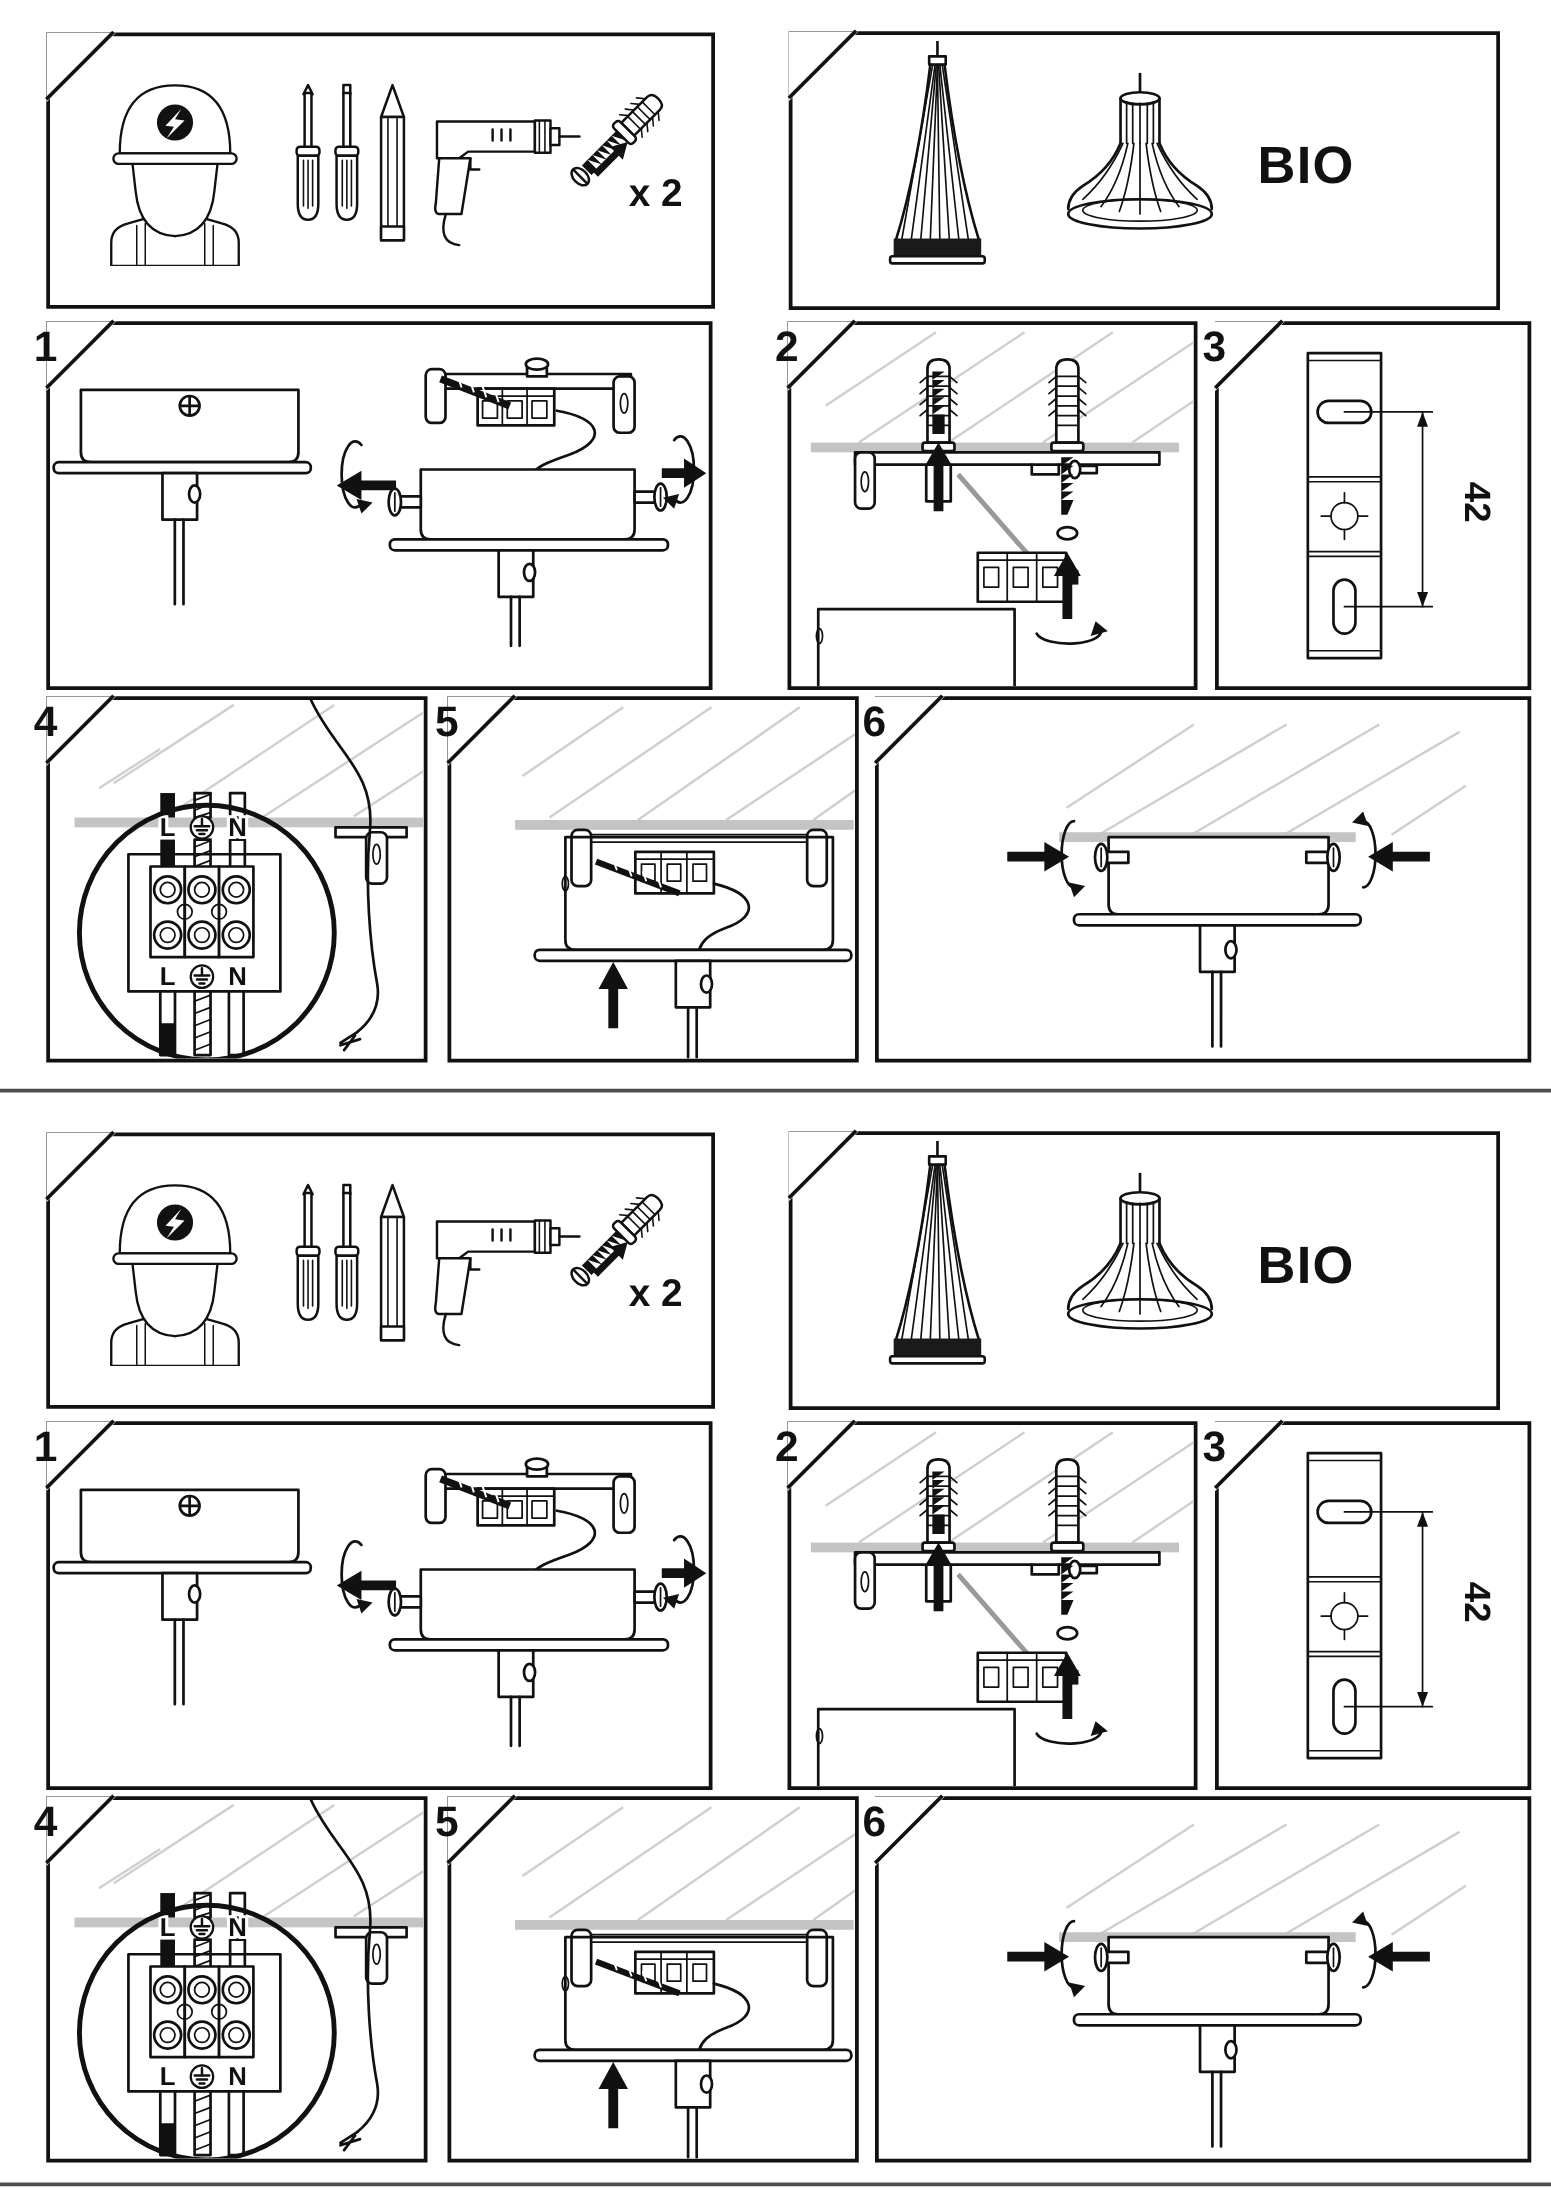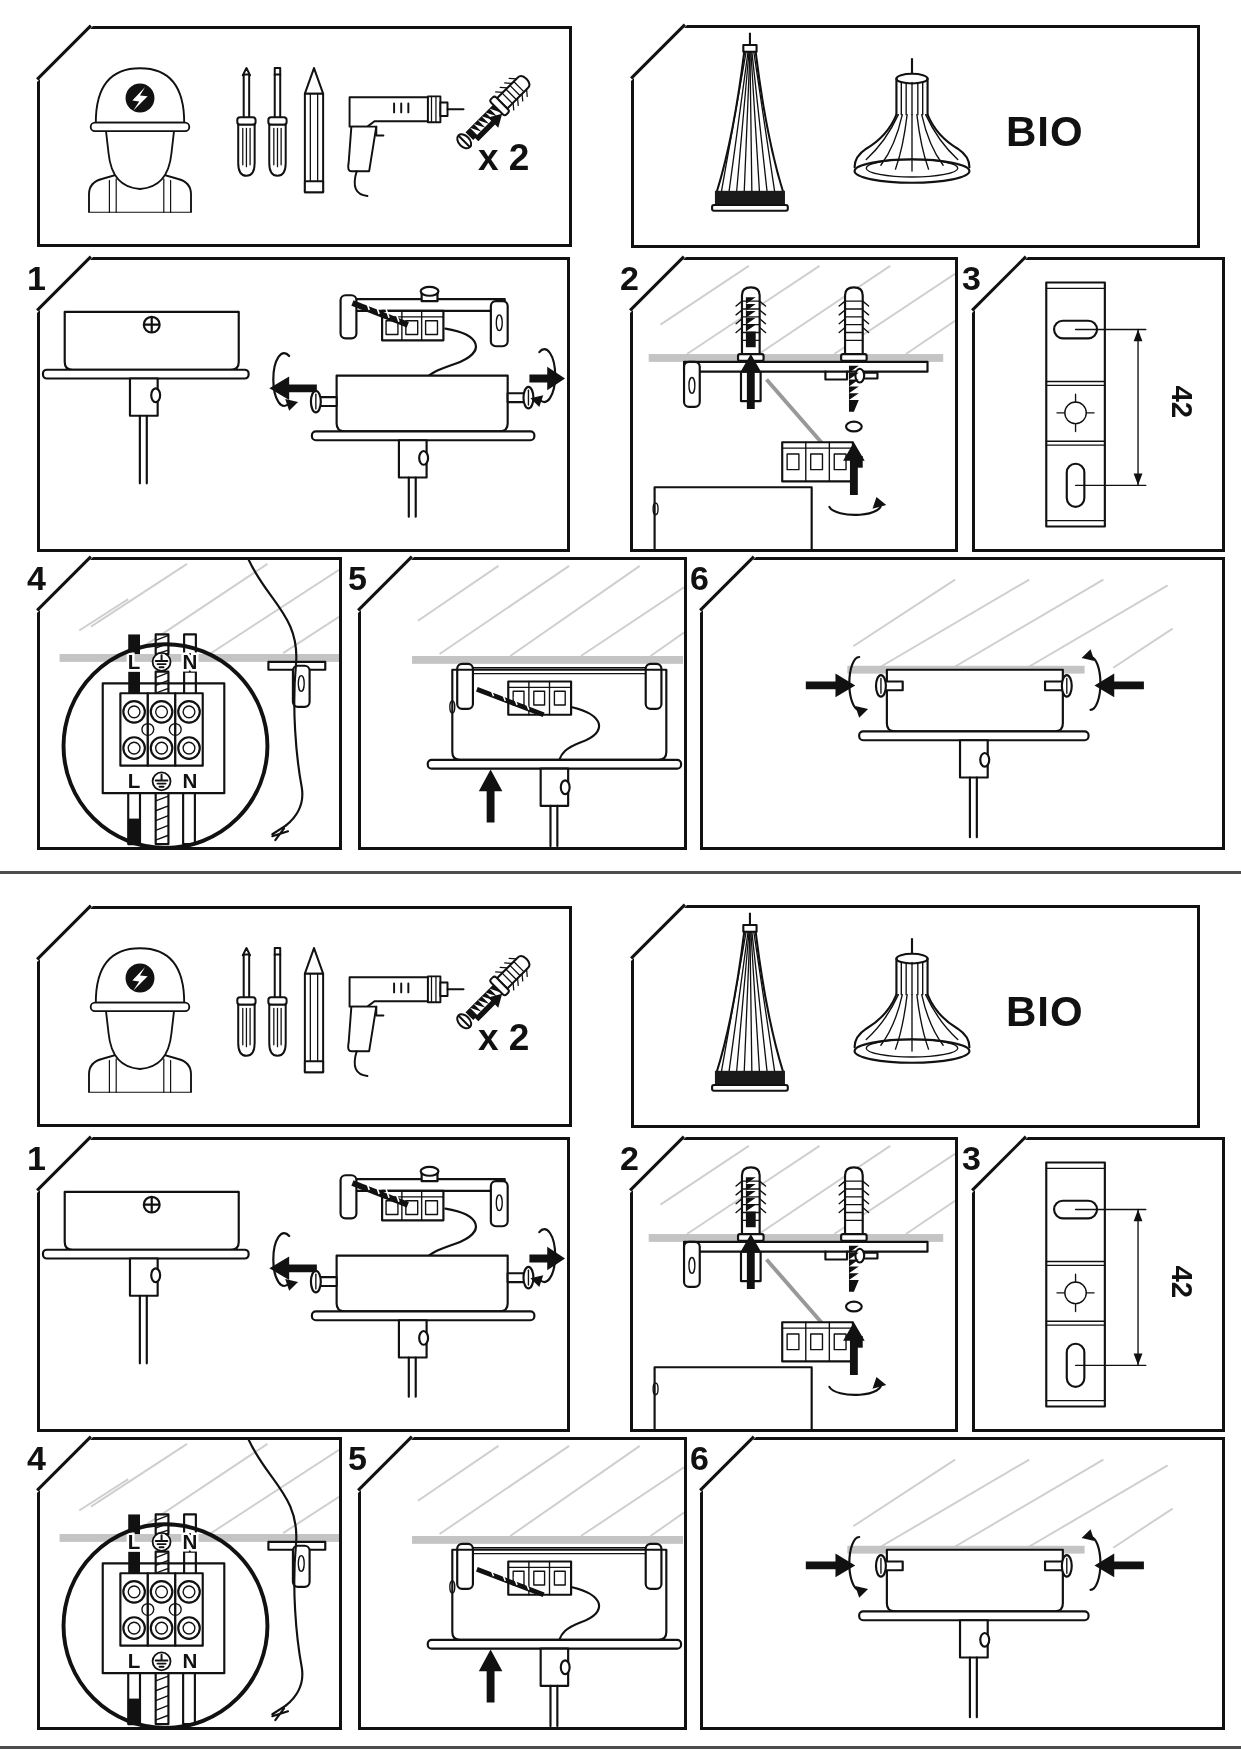--- a/index.html
+++ b/index.html
@@ -10,21 +10,21 @@
   .panel{position:absolute;border:3px solid #111;background:#fff;box-sizing:border-box;}
   .panel::before{content:"";position:absolute;left:-3px;top:-3px;width:56px;height:56px;
         background:#fff;clip-path:polygon(0 0,100% 0,0 100%);z-index:4;}
   .panel::after{content:"";position:absolute;left:-14px;top:22px;width:76px;height:3px;
         background:#111;transform:rotate(-45deg);z-index:5;}
   .num{position:absolute;left:-13px;top:1px;z-index:6;font-size:34px;font-weight:bold;
         line-height:1;color:#111;}
   .art{position:absolute;}
   .fill-art{position:absolute;left:0;top:0;width:100%;height:100%;}
   .brand{position:absolute;font-size:42px;font-weight:bold;letter-spacing:1px;color:#111;z-index:3;text-align:center;}
-  .qty{position:absolute;font-size:37px;font-weight:bold;color:#111;z-index:3;}
+  .qty{position:absolute;font-size:31px;font-weight:bold;color:#111;z-index:3;margin-left:25px;}
   
   .s{fill:none;stroke:#111;stroke-width:2.2;stroke-linecap:round;stroke-linejoin:round;}
   .sw{fill:#fff;stroke:#111;stroke-width:2.2;stroke-linejoin:round;}
   .f{fill:#111;stroke:none;}
   .thin{stroke-width:1.4;}
   .hatch{fill:none;stroke:#cfcfcf;stroke-width:2;}
   .ceil{fill:#c4c4c4;stroke:none;}
   text.lab{font-family:"Liberation Sans",sans-serif;font-weight:bold;font-size:21px;fill:#111;
         text-anchor:middle;paint-order:stroke;stroke:#fff;stroke-width:5px;}
   text.dim{font-family:"Liberation Sans",sans-serif;font-weight:bold;font-size:30px;fill:#111;}

